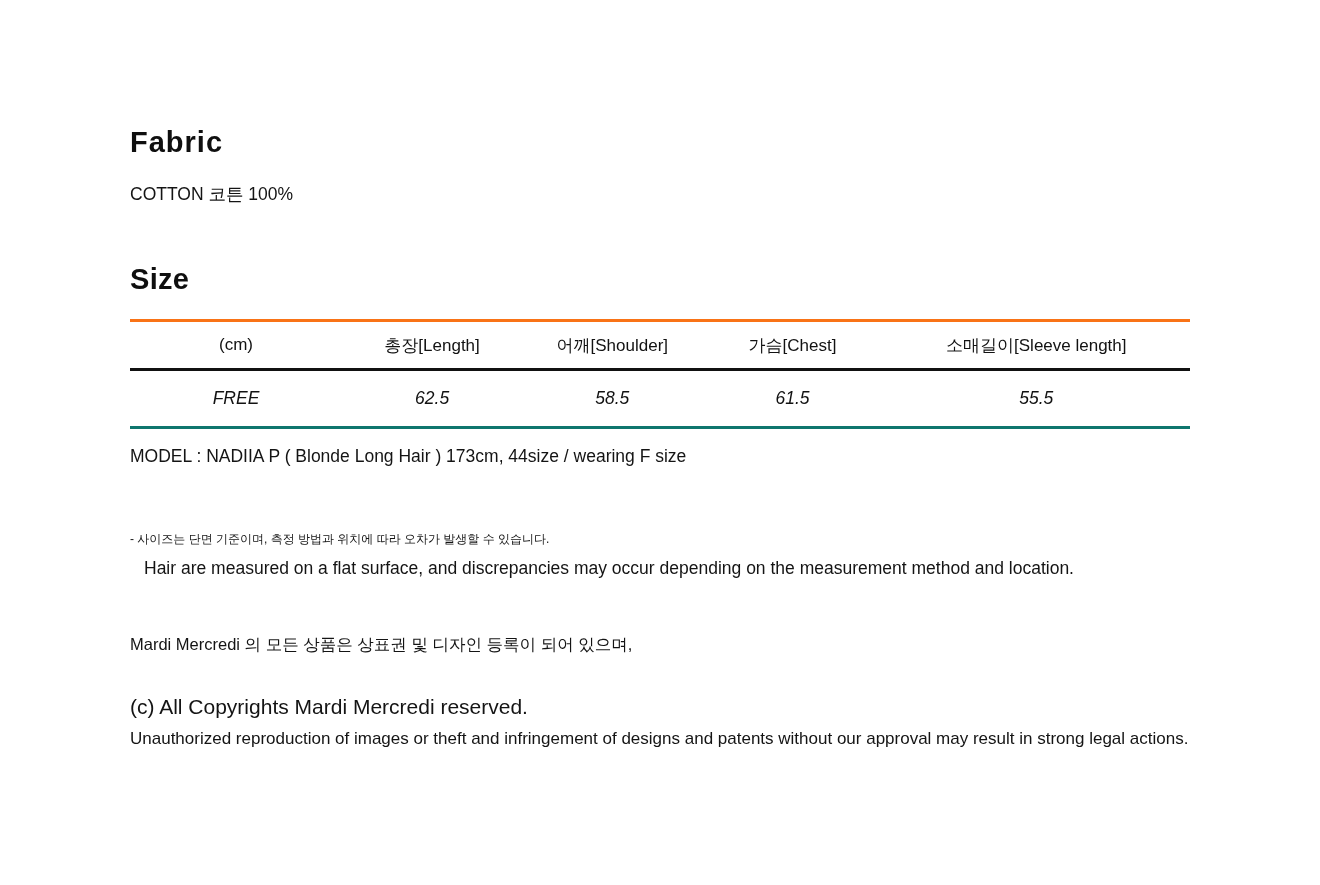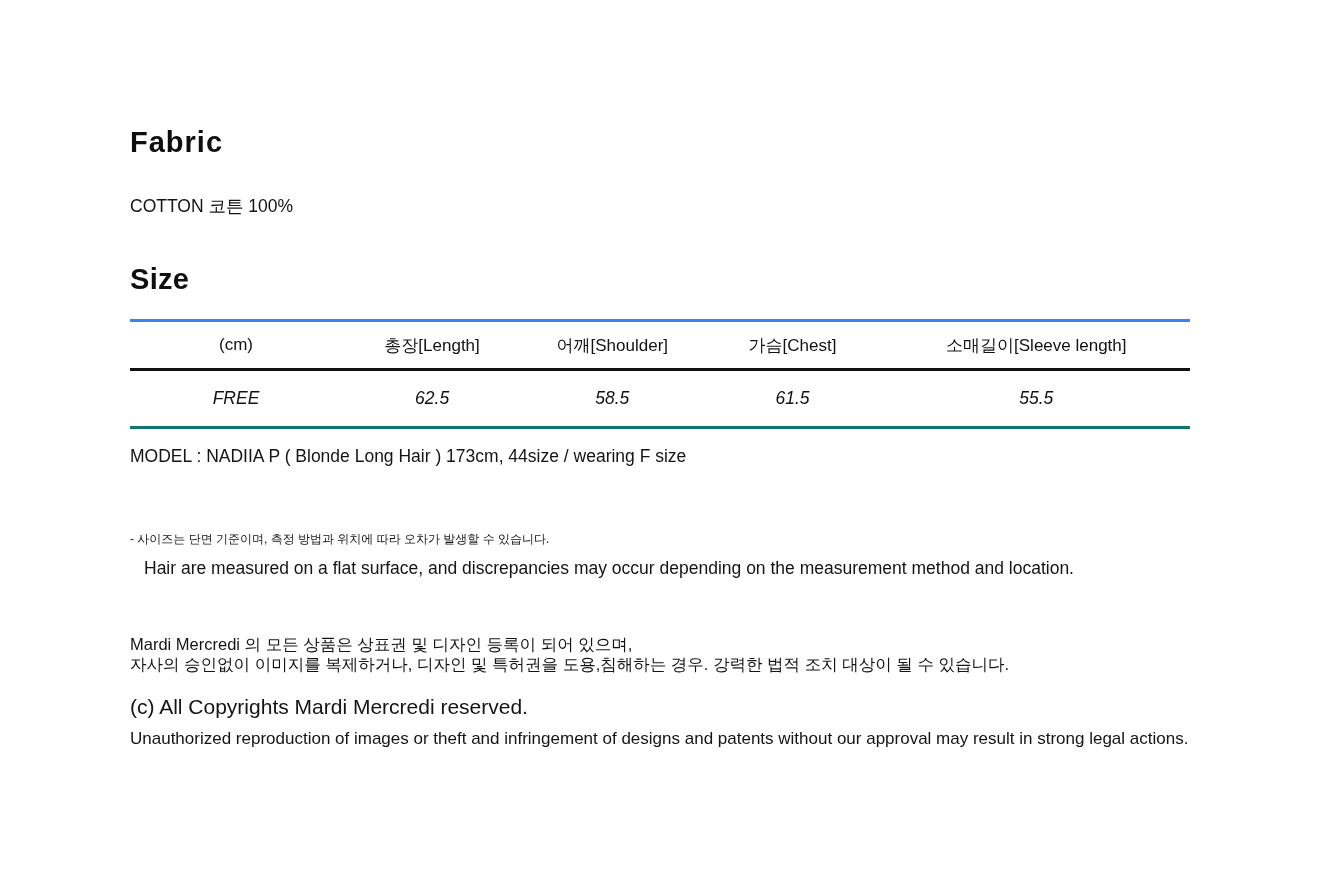--- a/index.html
+++ b/index.html
@@ -27,30 +27,30 @@
   }
   .section-title.fabric { top: 126px; letter-spacing: 1px; }
   .section-title.size { top: 263px; }
 
   .body-text {
     font-size: 17px;
     color: #141414;
     line-height: 24px;
   }
 
-  .fabric-content { left: 130px; top: 194px; font-size: 17.5px; }
+  .fabric-content { left: 130px; top: 182px; font-size: 17.5px; }
 
   .size-table {
     left: 130px;
     top: 319px;
     width: 1060px;
     border-collapse: collapse;
     table-layout: fixed;
   }
-  .size-table thead tr { border-top: 3px solid #3b82f6; border-bottom: 3px solid #111; }
+  .size-table thead tr { border-top: 3px solid #f97316; border-bottom: 3px solid #111; }
   .size-table tbody tr { border-bottom: 3px solid #0f766e; font-style: italic; }
   .size-table th {
     height: 49px;
     font-size: 17px;
     font-weight: 400;
     text-align: center;
     vertical-align: middle;
     color: #121212;
   }
   .size-table td {
@@ -116,19 +116,18 @@
   </table>
 
   <div class="abs body-text model-line">MODEL : NADIIA P ( Blonde Long Hair ) 173cm, 44size / wearing F size</div>
 
   <div class="abs body-text note-ko">- 사이즈는 단면 기준이며, 측정 방법과 위치에 따라 오차가 발생할 수 있습니다.</div>
 
   <div class="abs body-text note-en">Hair are measured on a flat surface, and discrepancies may occur depending on the measurement method and location.</div>
 
   <div class="abs body-text legal-ko-1">Mardi Mercredi 의 모든 상품은 상표권 및 디자인 등록이 되어 있으며,</div>
 
-  <div class="abs body-text legal-ko-2">자사의 승인없이 이미지를 복제하거나, 디자인 및 특허권을 도용,침해하는 경우. 강력한 법적 조치 대상이 될 수 있습니다.</div>
 
   <div class="abs body-text legal-en-1">(c) All Copyrights Mardi Mercredi reserved.</div>
 
   <div class="abs body-text legal-en-2">Unauthorized reproduction of images or theft and infringement of designs and patents without our approval may result in strong legal actions.</div>
 
 </div>
 
 </body></html>

